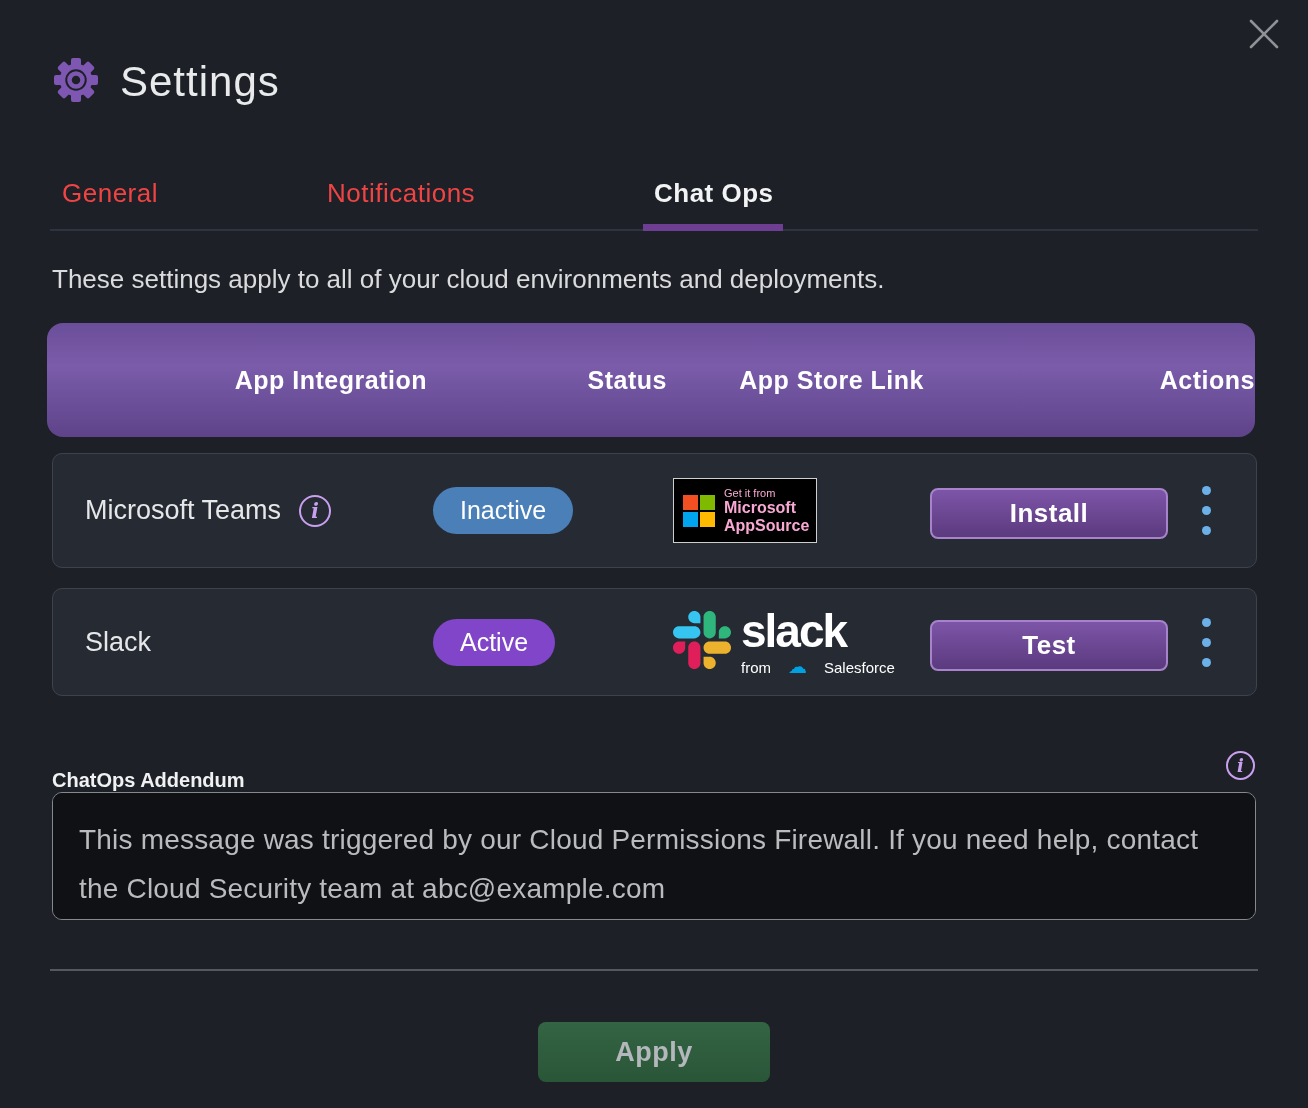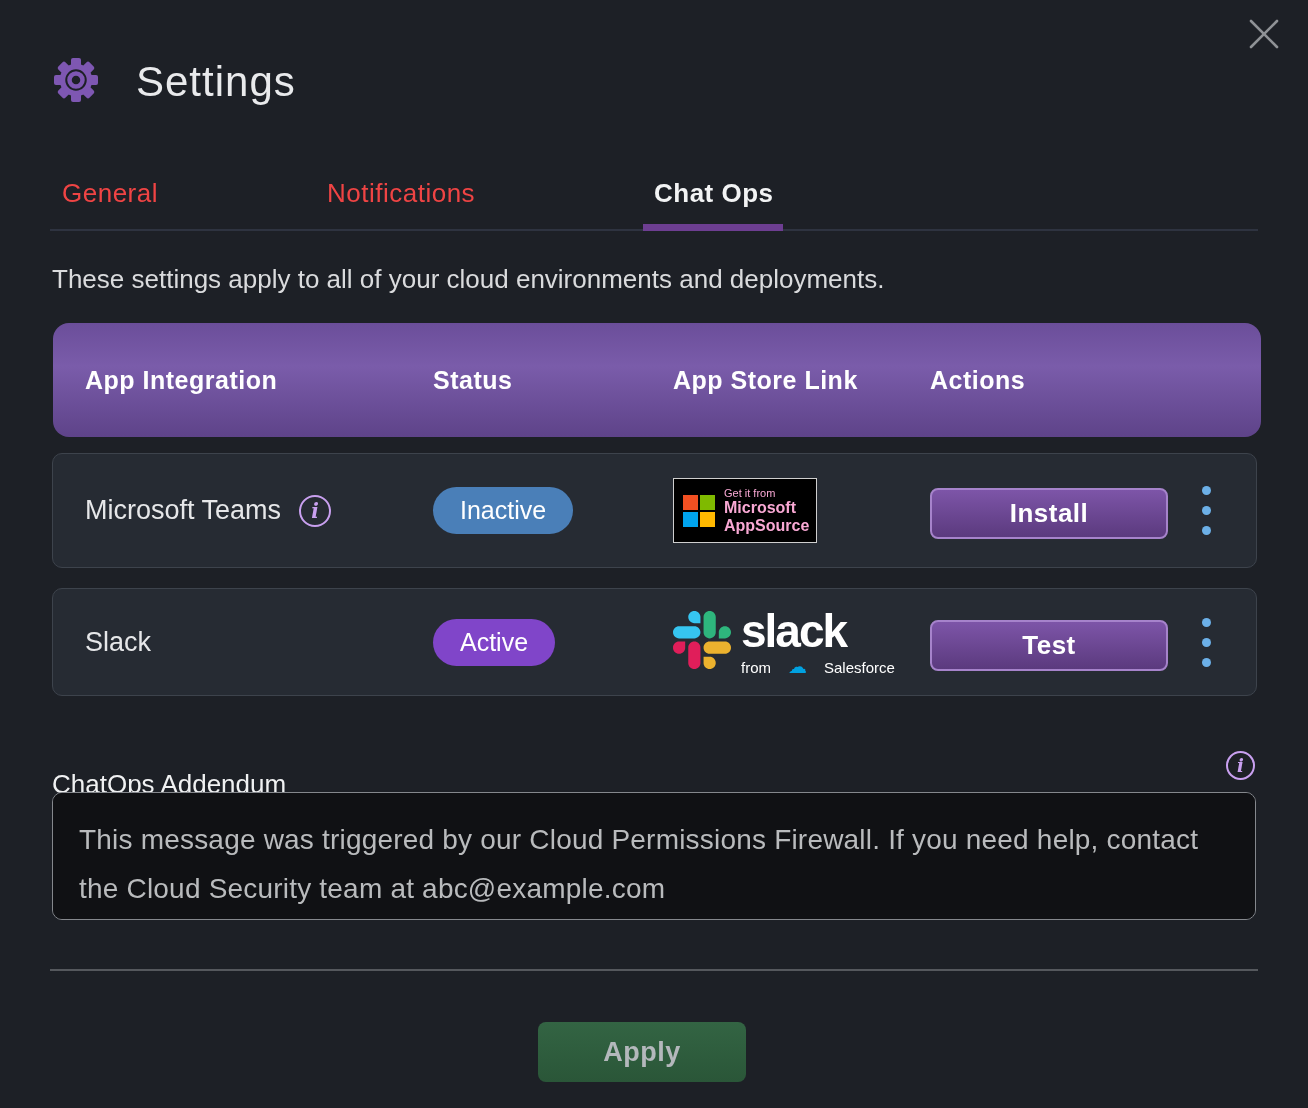--- a/index.html
+++ b/index.html
@@ -9,41 +9,41 @@
     font-family:"Liberation Sans", sans-serif;
     position:relative;
     overflow:hidden;
     color:#e6e7e9;
   }
 
   
   .close-btn { position:absolute; top:14px; right:24px; width:40px; height:40px; cursor:pointer; }
 
   
-  .header { position:absolute; left:52px; top:56px; display:flex; align-items:center; gap:36px;text-align:center; }
+  .header { position:absolute; left:52px; top:56px; display:flex; align-items:center; gap:20px;text-align:center; }
   .header h1 { font-size:42px; font-weight:400; color:#e9eaec; letter-spacing:1px; }
 
   
   .tabs { position:absolute; left:50px; top:170px; width:1208px; height:61px; border-bottom:2px solid #2e3340; }
   .tab { position:absolute; top:8px; font-size:26px; color:#ef4444; cursor:pointer; letter-spacing:0.5px; }
   .tab-general { left:12px; }
   .tab-notifications { left:277px; }
   .tab-chatops { left:604px; color:#f2f3f4; font-weight:bold; }
   .tab-underline { position:absolute; left:593px; bottom:-2px; width:140px; height:7px; background:#6d3e91; }
 
   
   .description { position:absolute; left:52px; top:264px; font-size:26px; color:#dadbdd; }
 
   
   .grid-cols { display:grid; grid-template-columns:348px 240px 257px 1fr; align-items:center; padding-left:32px; }
   .table-header {
-    position:absolute; left:53px; top:323px; width:1208px; height:114px;
+    position:absolute; left:47px; top:323px; width:1208px; height:114px;
     border-radius:16px;
     background:linear-gradient(180deg, #6b4e9a 0%, #7a5caa 38%, #5e4389 100%);
-    font-weight:bold; font-size:25px; color:#ffffff; letter-spacing:0.5px;
+    font-weight:bold; font-size:25px; color:#ffffff; letter-spacing:0.5px;text-align:right;
   }
   .app-row {
     position:absolute; left:52px; width:1205px;
     background:#262b33; border:1px solid #3d434c; border-radius:10px;
   }
   .row-teams { top:453px; height:115px; }
   .row-slack { top:588px; height:108px; }
   .app-row .grid-cols { height:100%; }
   .cell-name { display:flex; align-items:center; gap:18px; font-size:27px; color:#e6e7e9; }
 
@@ -90,34 +90,34 @@
     width:238px; height:51px; border-radius:8px;
     background:linear-gradient(180deg, #7d55a8 0%, #5b3a7e 100%);
     border:2px solid #a683cb;
     color:#ffffff; font-size:26px; font-weight:bold; letter-spacing:0.5px;
     font-family:"Liberation Sans", sans-serif; cursor:pointer;
   }
   .kebab { display:flex; flex-direction:column; gap:11px; margin-left:30px; padding:4px; cursor:pointer; }
   .kebab i { width:9px; height:9px; border-radius:50%; background:#6cb0e8; display:block; }
 
   
-  .addendum-label { position:absolute; left:52px; top:769px; font-size:26px; font-weight:normal; color:#f0f1f2; }
+  .addendum-label { position:absolute; left:52px; top:769px; font-size:20px; font-weight:bold; color:#f0f1f2; }
   .addendum-info { position:absolute; left:1226px; top:751px; }
   .addendum-input {
     position:absolute; left:52px; top:792px; width:1204px; height:128px;
     background:#101114; border:1px solid #85888d; border-radius:10px;
     color:#b9bbbd; font-size:28px; line-height:49px; letter-spacing:0.2px;
     font-family:"Liberation Sans", sans-serif;
     padding:22px 26px; resize:none; outline:none;
   }
 
   
   .divider { position:absolute; left:50px; top:969px; width:1208px; height:2px; background:#55585d; }
   .apply-btn {
-    position:absolute; left:538px; top:1022px; width:208px; height:60px;
+    position:absolute; left:538px; top:1022px; width:232px; height:60px;
     border:none; border-radius:8px;
     background:linear-gradient(180deg, #336443 0%, #2a5638 100%);
     color:#b4b8bc; font-size:27px; font-weight:bold; letter-spacing:0.5px;
     font-family:"Liberation Sans", sans-serif; cursor:pointer;
   }
 </style>
 </head>
 <body>
 
 <div class="close-btn">

